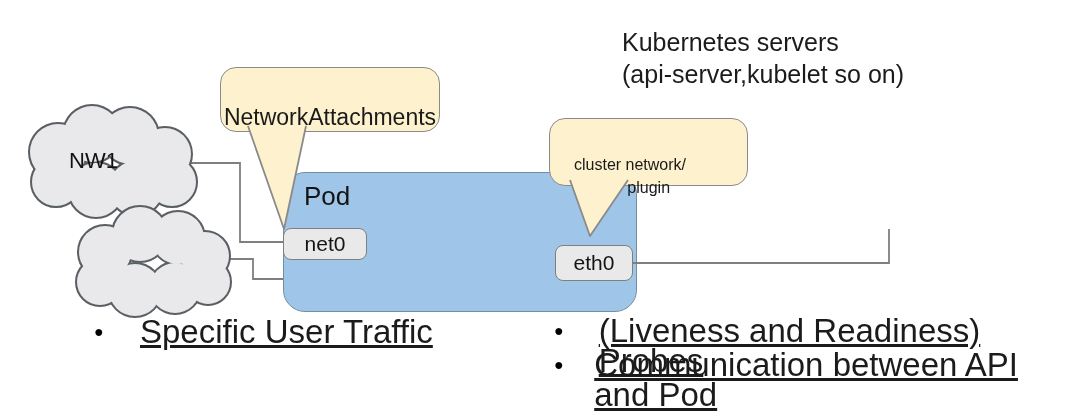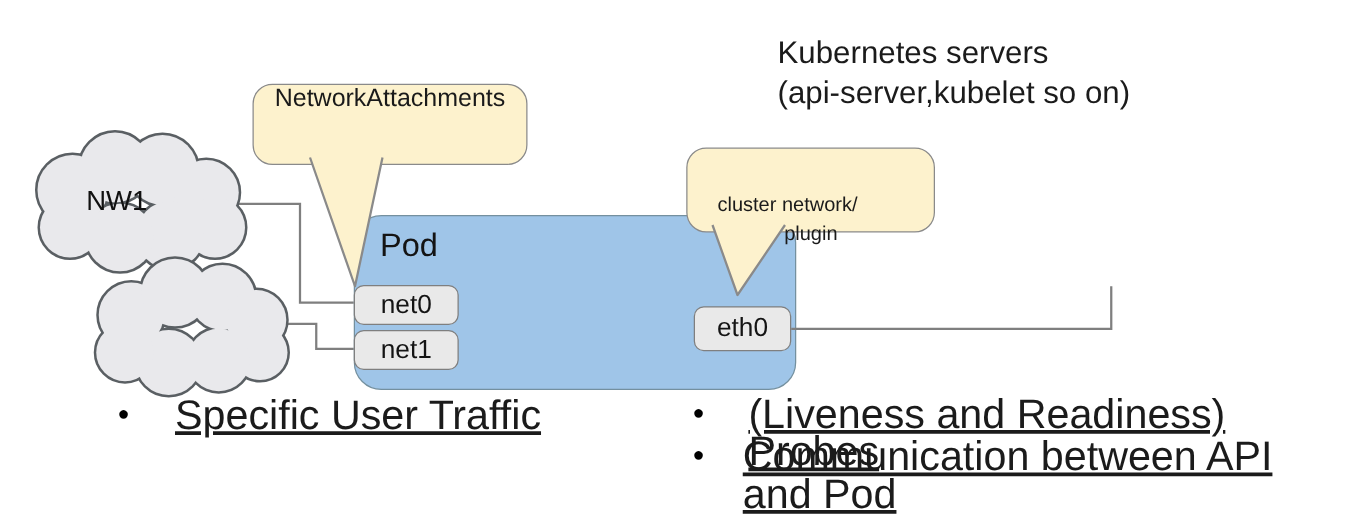--- a/index.html
+++ b/index.html
@@ -36,22 +36,22 @@
   .iface{position:absolute;background:var(--box-fill);border:1.8px solid var(--box-border);
          border-radius:8px;display:flex;align-items:center;justify-content:center;
          font-size:21px;color:#141414;z-index:5;}
   #net0{left:283px;top:228px;width:84px;height:32px;}
   #net1{left:283px;top:264px;width:84px;height:32px;}
   #eth0{left:555px;top:245px;width:78px;height:36px;}
 
   
   .callout{position:absolute;background:var(--callout-fill);border:1.8px solid var(--callout-border);
            border-radius:16px;z-index:3;color:#1a1a1a;}
-  #callout-na{left:202px;top:67px;width:220px;height:65px;display:flex;align-items:flex-start;justify-content:center;
-              font-size:20px;}
+  #callout-na{left:220px;top:67px;width:220px;height:65px;display:flex;align-items:flex-end;justify-content:center;
+              font-size:23px;}
   #callout-cn{left:549px;top:118px;width:199px;height:68px;padding:11px 0 0 24px;
               font-size:16px;line-height:23px;white-space:pre-line;}
 
   
   .bullet-row{position:absolute;display:flex;align-items:flex-start;z-index:6;}
   .bullet-dot{width:52px;font-size:16px;line-height:30px;text-align:left;padding-left:6px;color:#000;}
   .bullet-text{font-size:33px;line-height:30px;color:var(--text);text-decoration:underline;}
 </style>
 </head>
 <body>
@@ -105,23 +105,20 @@
 
   <svg id="fg-layer" width="1080" height="412" viewBox="0 0 1080 412">
     <path class="connector" d="M633 263 H889 V229"></path>
     <path class="tail" d="M248 126 L284 229 L306 126"></path>
     <path class="tail" d="M570 180 L590 236 L628 180"></path>
   </svg>
 
   <div id="net0" class="iface">
     <span>net0</span>
   </div>
-  <div id="net1" class="iface">
-    <span>net1</span>
-  </div>
   <div id="eth0" class="iface">
     <span>eth0</span>
   </div>
 
   <div class="plain-label" style="left:622px;top:26px;">Kubernetes servers
 (api-server,kubelet so on)</div>
   <div class="cloud-label" style="left:69px;top:148px;">NW1</div>
 
   <div class="bullet-row" style="left:88px;top:317px;">
     <span class="bullet-dot">●</span>

